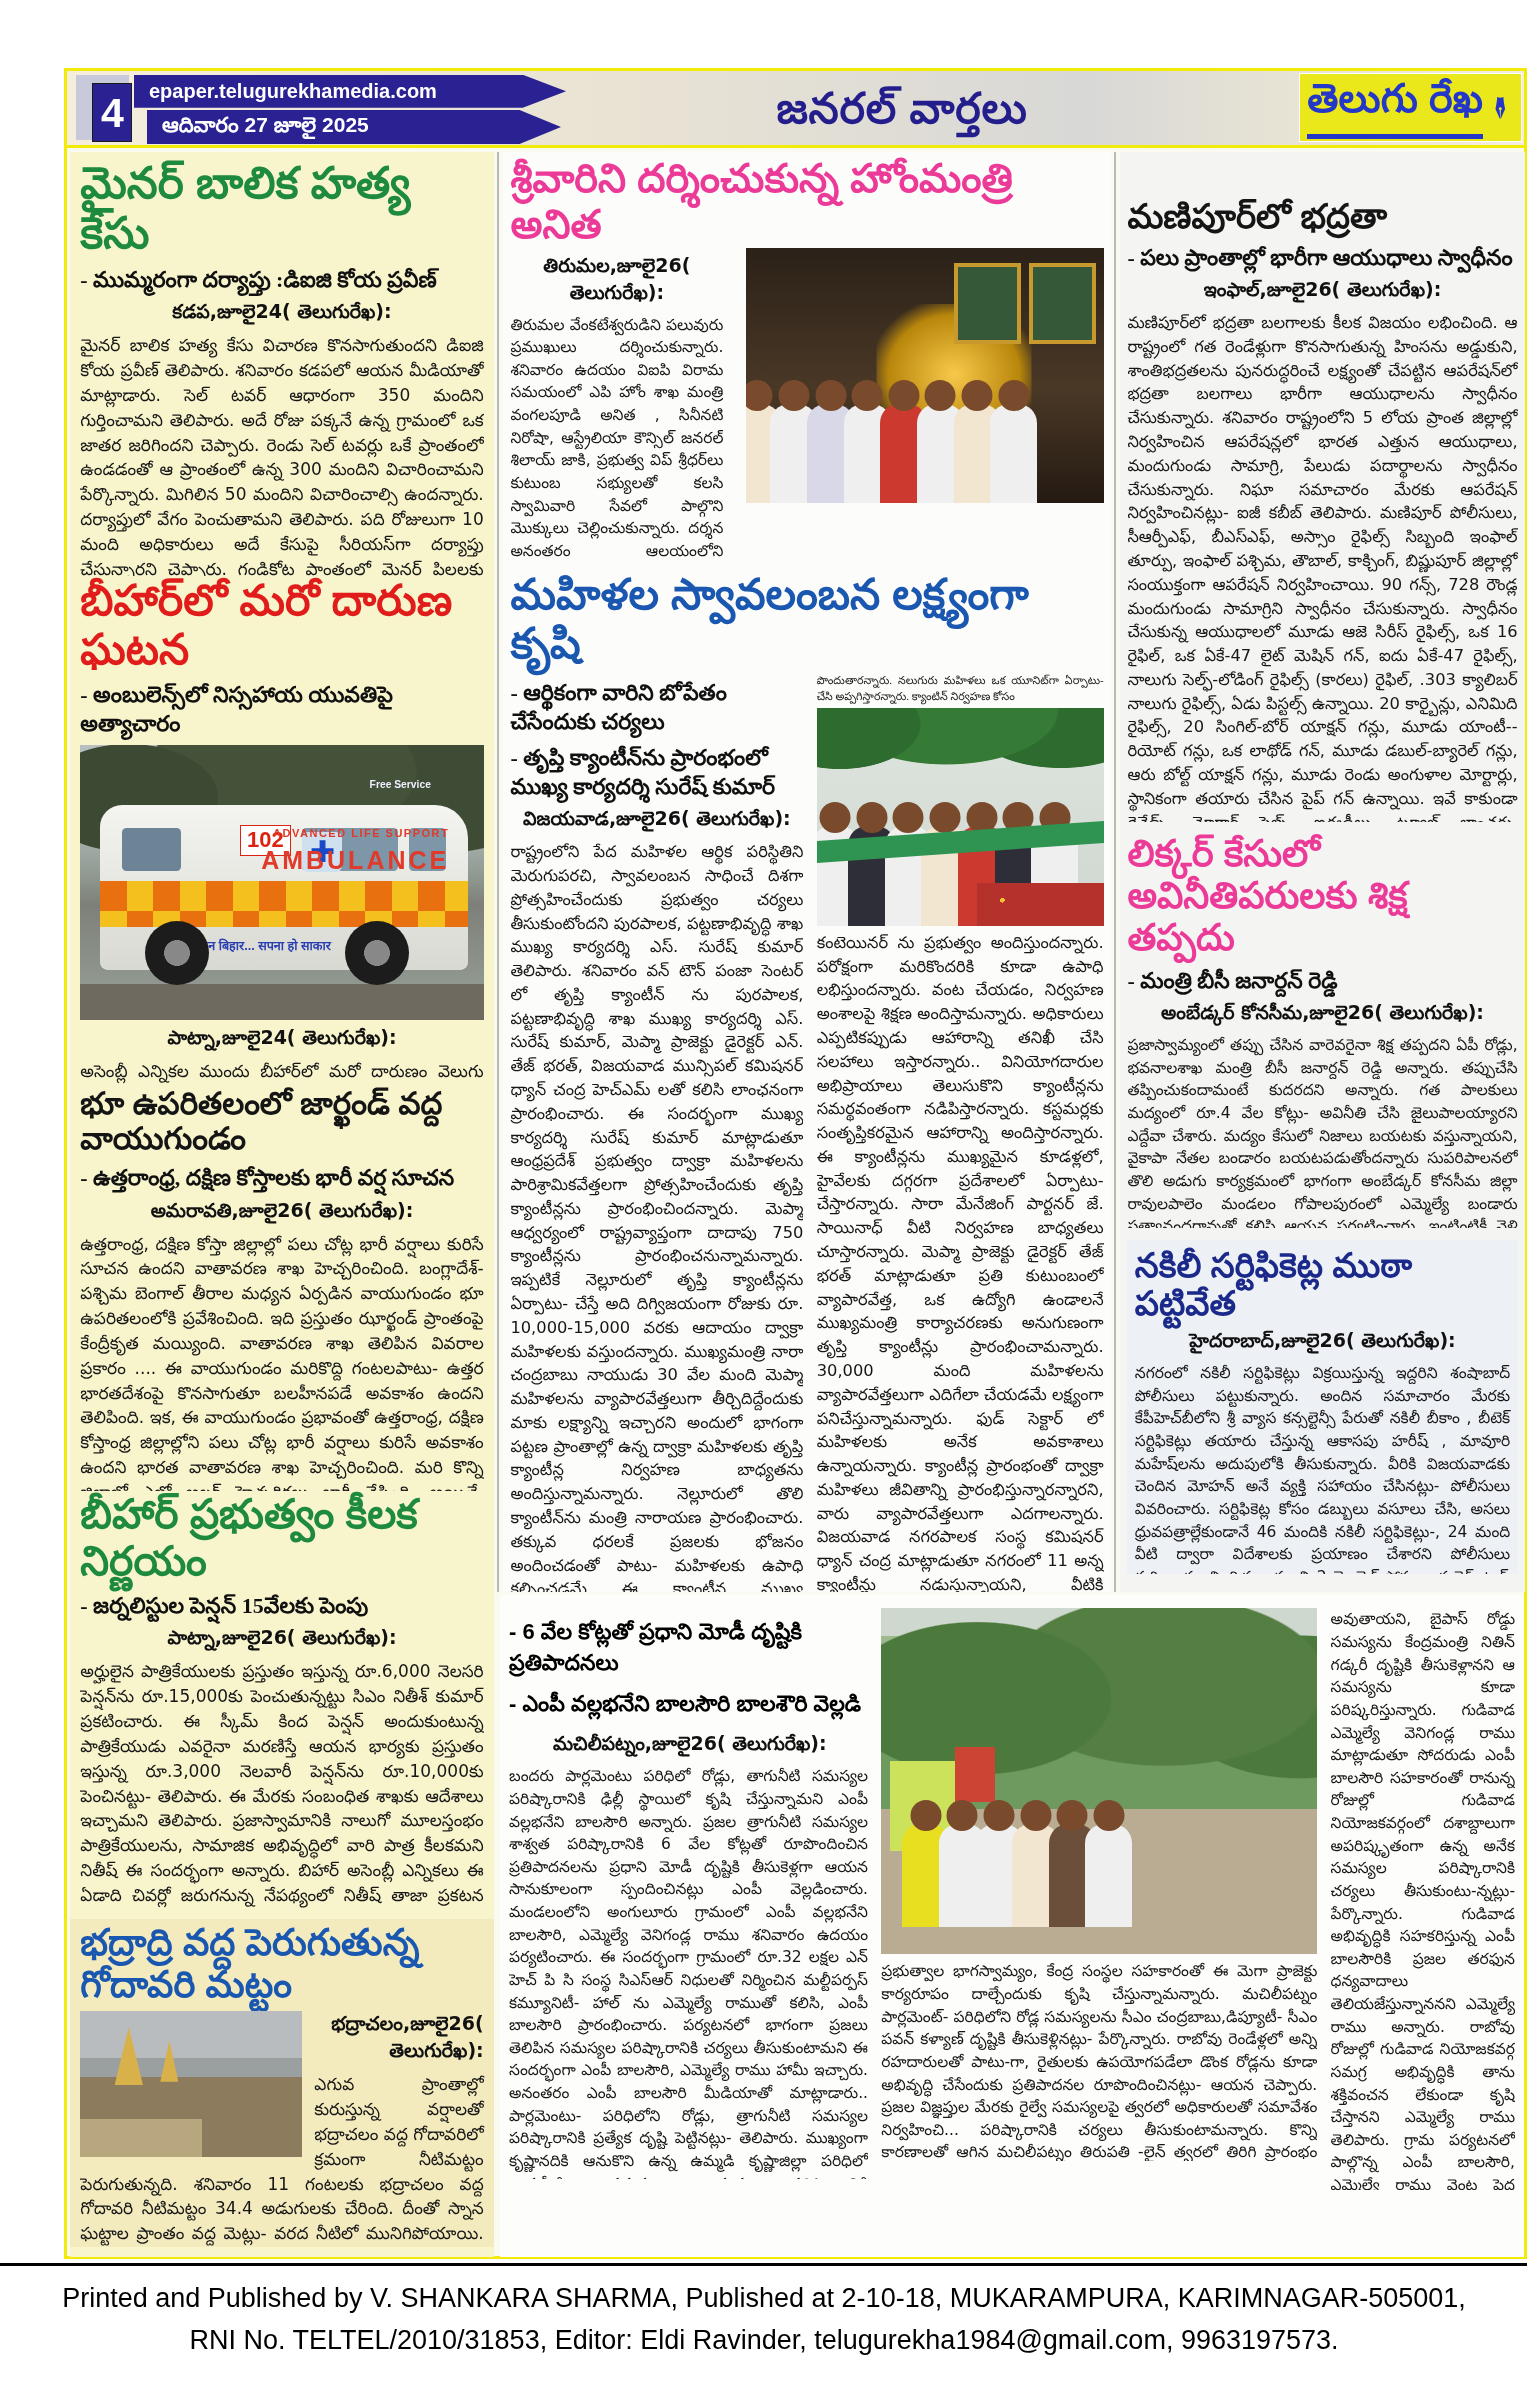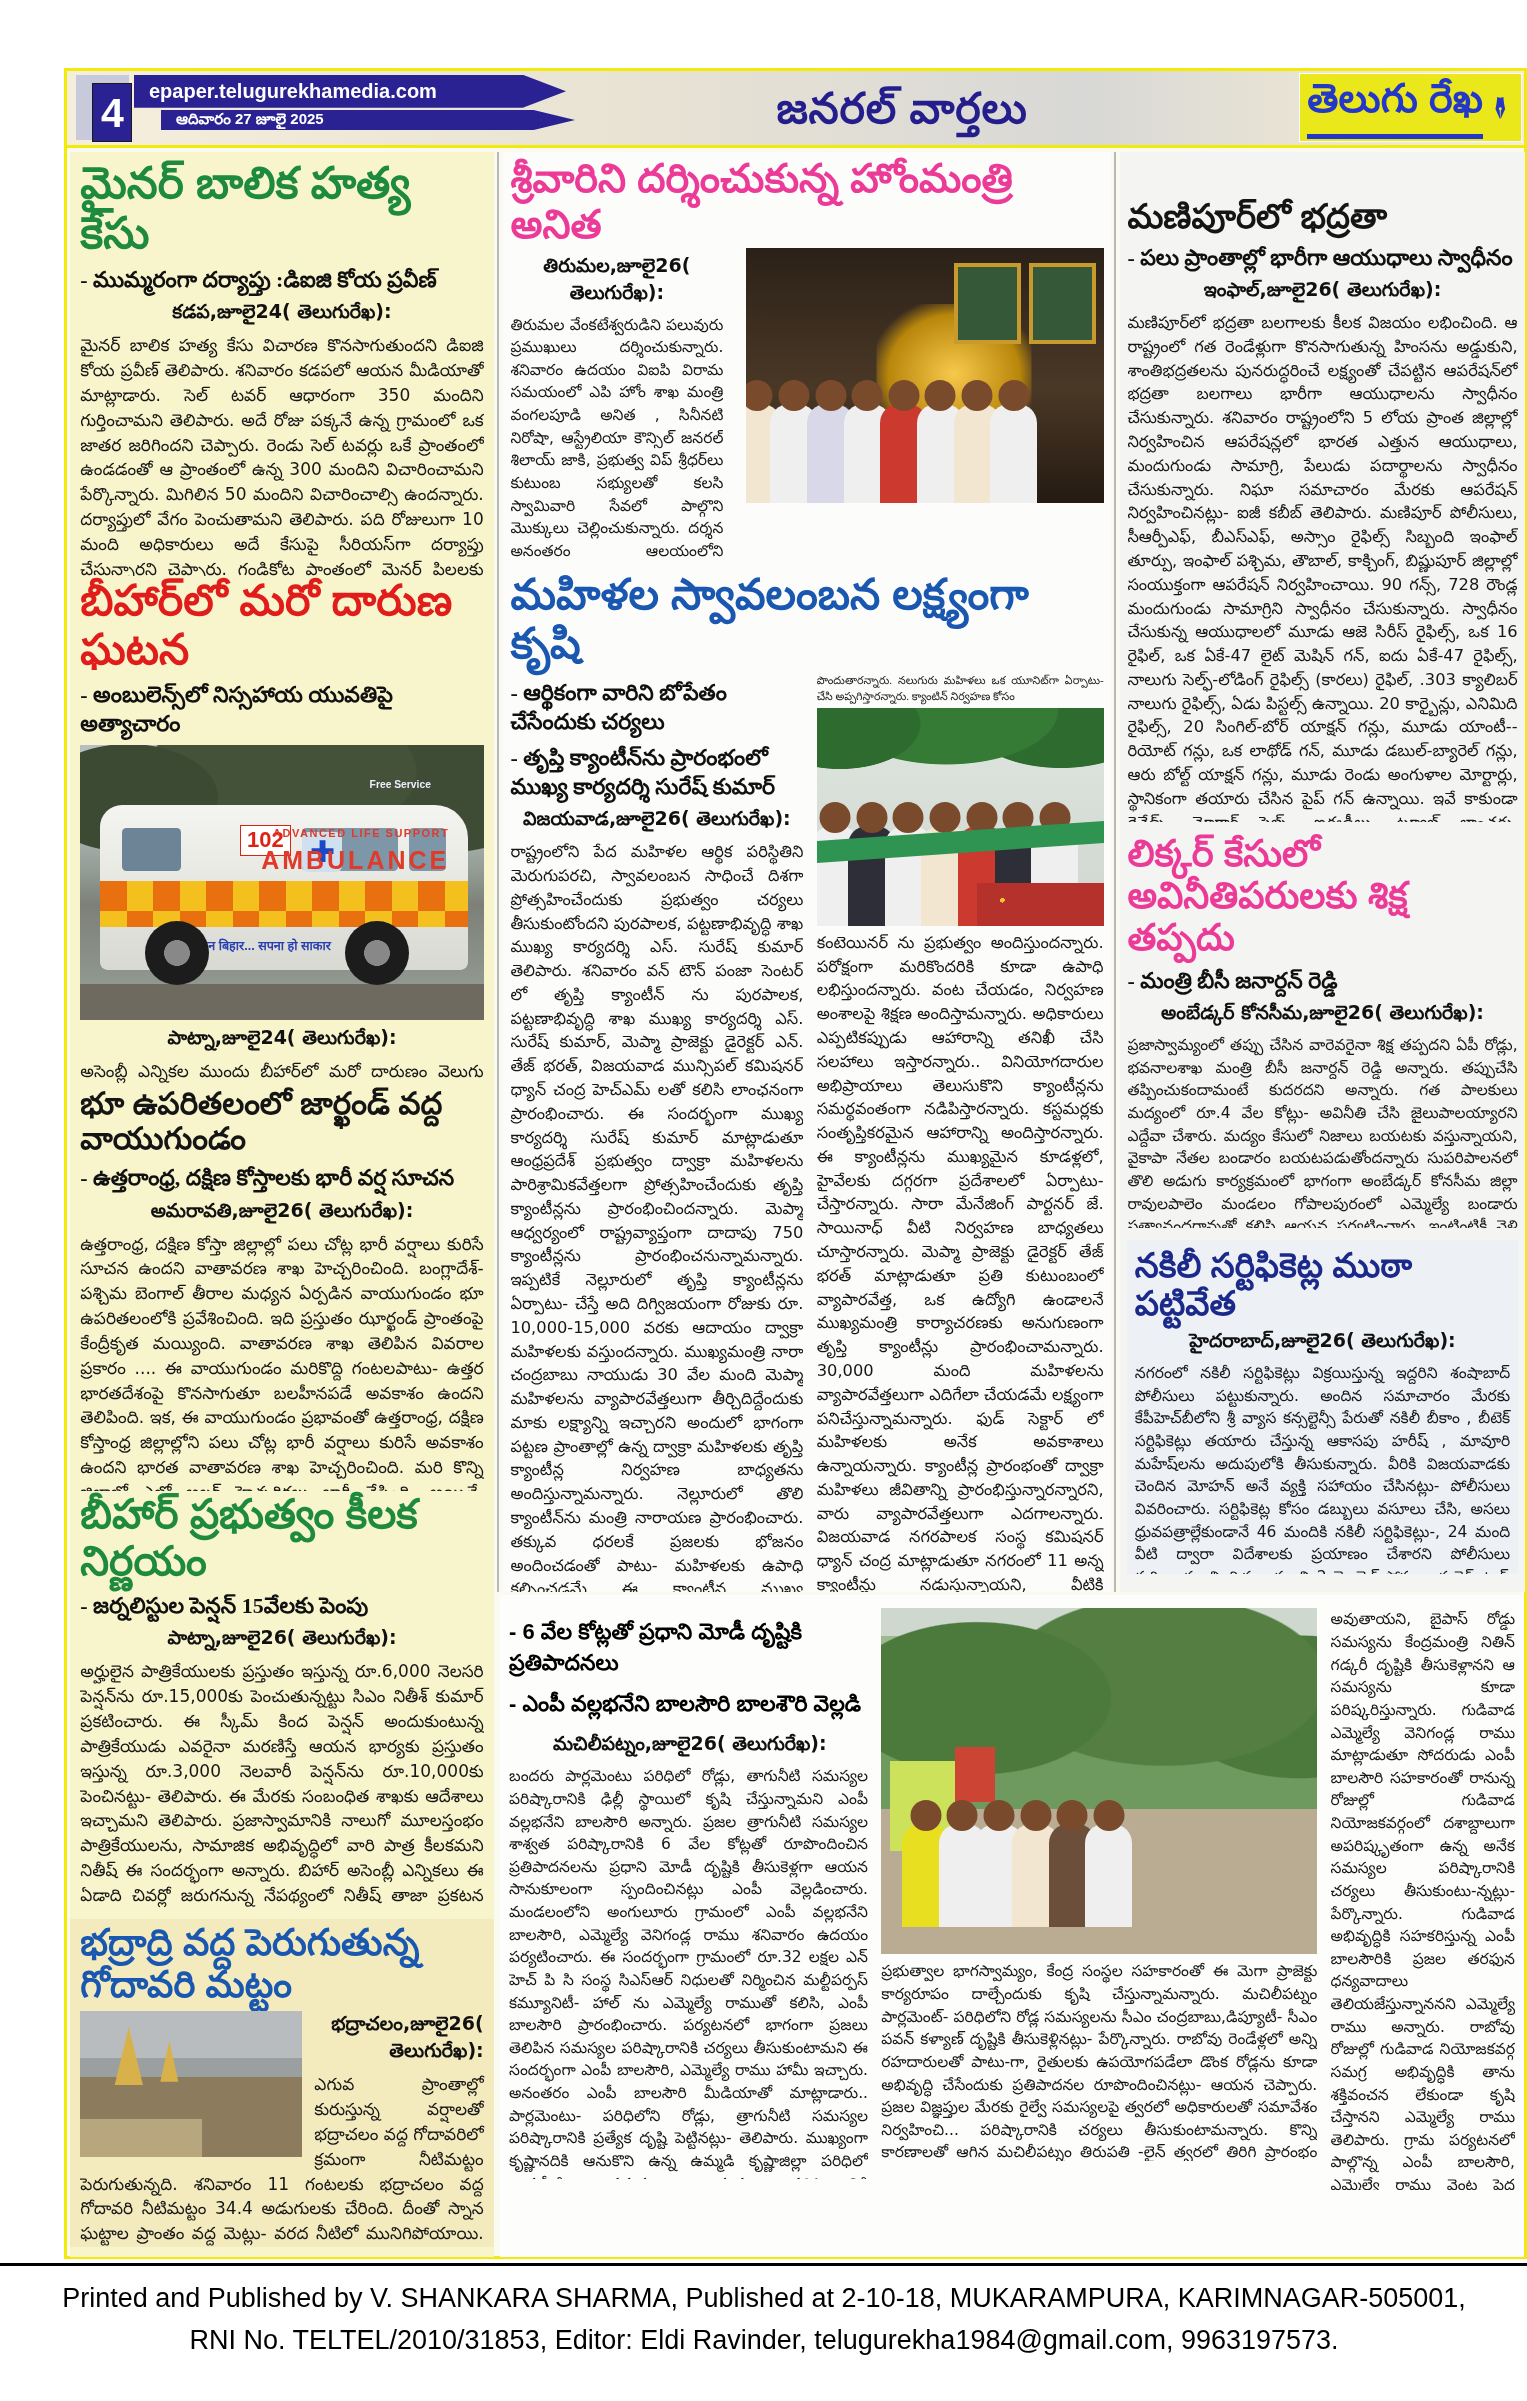--- a/index.html
+++ b/index.html
@@ -13,21 +13,21 @@
   .header { position:absolute; top:0; left:0; right:0; height:77px;
             border-bottom:3.7px solid #f2ea07;
             background:linear-gradient(90deg,#f5eedd 0%,#e9e3d4 38%,#d8d8d6 70%,#e9e4d4 85%,#f2eddd 100%); }
   .pagenum-bg { position:absolute; left:9px; top:4.4px; width:53px; height:65px; background:#c9c9dc; }
   .pagenum { position:absolute; left:16.3px; top:7.4px; width:40px; height:59px; background:#2a2293;
              color:#fff; font:bold 41px/59px "Liberation Sans",sans-serif; text-align:center; border:1.5px solid #191919; }
   .ribbon { position:absolute; background:#2a2293; color:#fff; font-family:"Liberation Sans",sans-serif;
             font-weight:bold; clip-path:polygon(0 0,90% 0,100% 50%,90% 100%,0 100%);
             display:flex; align-items:center; padding-left:15px; }
   .ribbon1 { left:67px; top:3.7px;  width:432px; height:33px; font-size:20px; }
-  .ribbon2 { left:94px; top:39px; width:414px; height:20px; font-size:15px; }
+  .ribbon2 { left:80px; top:39px; width:414px; height:34px; font-size:21px; }
   .section-title { position:absolute; left:628px; top:13.3px; width:414px; text-align:center;
                    color:#241e8c; font:bold 43px "Liberation Sans",sans-serif; letter-spacing:0.7px; }
   .masthead { position:absolute; right:2.2px; top:2.2px; width:223px; height:69px; background:#eae71a;
               display:flex; align-items:center; justify-content:center; border:1.5px solid #fff; }
   .masthead-text { color:#2337c8; font:bold 40px "Liberation Sans",sans-serif;
                    border-bottom:5.2px solid #2337c8; padding-bottom:3px; }
   .pen-nib { color:#2337c8; font-size:31px; margin-left:4.4px; transform:rotate(90deg); display:inline-block; }
 
   
   .content { position:absolute; top:81px; left:0; right:0; bottom:0; }

